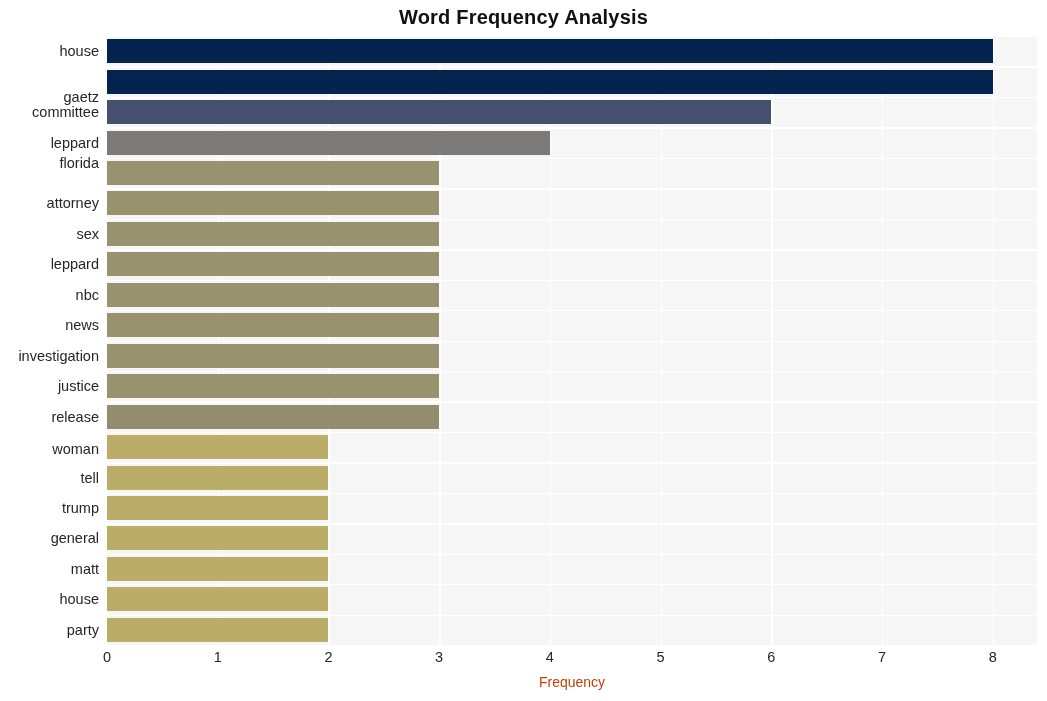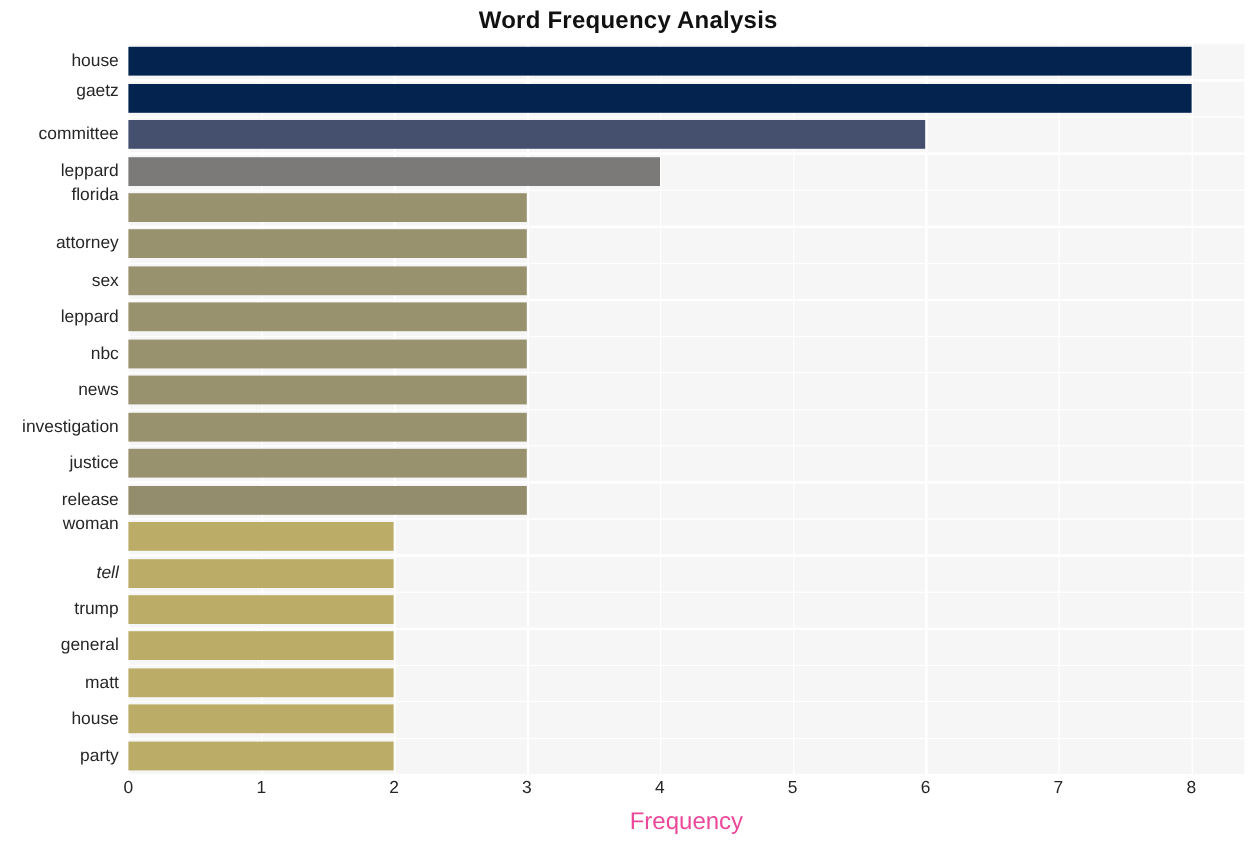--- a/index.html
+++ b/index.html
@@ -100,22 +100,22 @@
     transform: translateX(-50%);
     font-size: 14.5px;
     color: #262626;
   }
   #x-axis-label {
     position: absolute;
     left: 107px;
     top: 674px;
     width: 930px;
     text-align: center;
-    font-size: 20px;
-    color: #ec4899;
+    font-size: 14px;
+    color: #c2410c;
   }
 </style>
 </head>
 <body>
 
 <div id="figure">
 
   <div id="chart-title">Word Frequency Analysis</div>
 
   <div id="plot-area">
@@ -170,34 +170,34 @@
         <div class="bar" title="trump: 2" style="width: 221.429px; top: 459.975px; background: rgb(187, 172, 104);"></div>
         <div class="bar" title="general: 2" style="width: 221.429px; top: 490.425px; background: rgb(187, 172, 104);"></div>
         <div class="bar" title="matt: 2" style="width: 221.429px; top: 520.875px; background: rgb(187, 172, 104);"></div>
         <div class="bar" title="minor: 2" style="width: 221.429px; top: 551.325px; background: rgb(187, 172, 104);"></div>
         <div class="bar" title="party: 2" style="width: 221.429px; top: 581.775px; background: rgb(187, 172, 104);"></div>
       </div>
   </div>
 
   <div id="y-axis">
       <div class="ytick" style="top: 8.225px;">house</div>
-      <div class="ytick" style="top: 33px;">gaetz</div>
+      <div class="ytick" style="top: 54px;">gaetz</div>
       <div class="ytick" style="top: 69.125px;">committee</div>
       <div class="ytick" style="top: 99.575px;">leppard</div>
       <div class="ytick" style="top: 120px;">florida</div>
       <div class="ytick" style="top: 160.475px;">attorney</div>
       <div class="ytick" style="top: 190.925px;">sex</div>
       <div class="ytick" style="top: 221.375px;">leppard</div>
       <div class="ytick" style="top: 251.825px; margin-left: 28px;">nbc</div>
       <div class="ytick" style="top: 282.275px;">news</div>
       <div class="ytick" style="top: 312.725px;">investigation</div>
       <div class="ytick" style="top: 343.175px;">justice</div>
       <div class="ytick" style="top: 373.625px;">release</div>
-      <div class="ytick" style="top: 394px;">woman</div>
-      <div class="ytick" style="top: 434.525px; font-style: italic;">tell</div>
+      <div class="ytick" style="top: 406px;">woman</div>
+      <div class="ytick" style="top: 434.525px;">tell</div>
       <div class="ytick" style="top: 464.975px;">trump</div>
       <div class="ytick" style="top: 495.425px;">general</div>
       <div class="ytick" style="top: 525.875px;">matt</div>
       <div class="ytick" style="top: 556.325px;">house</div>
       <div class="ytick" style="top: 586.775px; margin-left: 44px;">party</div>
     </div>
 
   <div id="x-axis">
       <div class="xtick" style="left: 0px;">0</div>
       <div class="xtick" style="left: 110.714px;">1</div>

